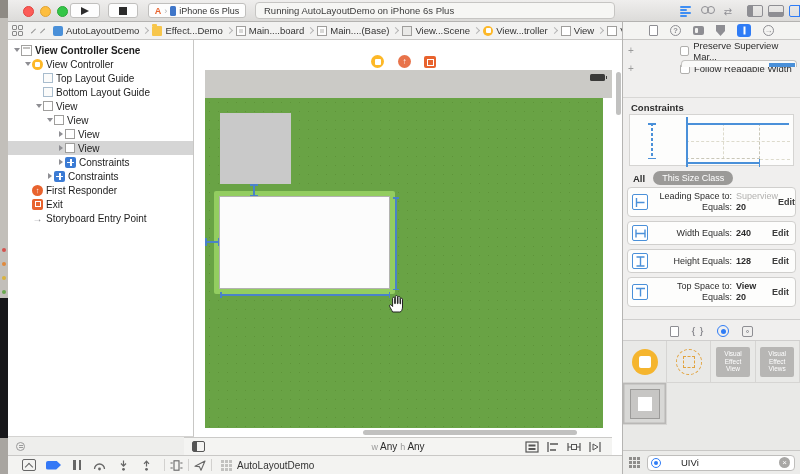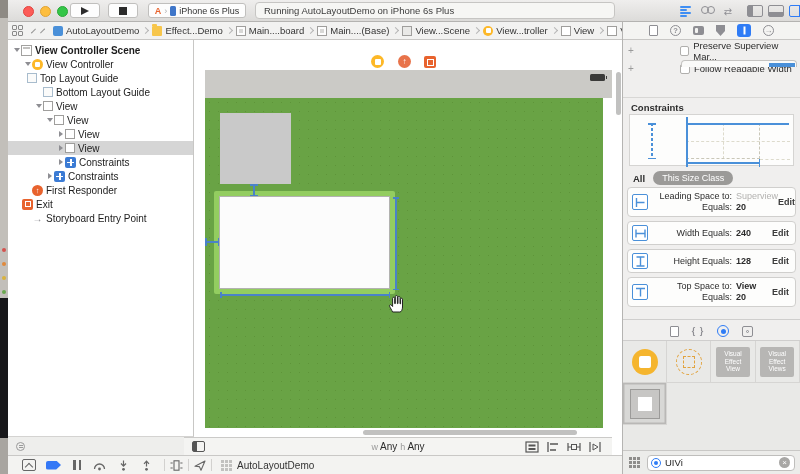--- a/index.html
+++ b/index.html
@@ -228,21 +228,21 @@
   .li-viewsq { width:30px; height:30px; background:#c7c6c4; border:1px solid #9c9b99; position:relative; }
   .li-viewsq::after { content:""; position:absolute; inset:7px; background:#fff; }
   #lib-filterbar { position:absolute; left:0; right:0; bottom:0; height:24px; background:#ececea; border-top:1px solid #c9c8c6;
     display:flex; align-items:center; }
   #lib-gridicon { margin-left:6px; width:12px; height:11px; display:grid; grid-template-columns:repeat(3,3px); gap:1px; }
   #lib-gridicon i { width:3px; height:3px; background:#8e8d8b; }
   #lib-field { position:relative; margin-left:6px; width:148px; height:16px; background:#fff; border:1px solid #bfbebc;
     border-radius:4px; display:flex; align-items:center; }
   #lib-obj-ic { margin-left:3px; width:10px; height:10px; border:1.5px solid #2f7cf6; border-radius:50%; position:relative; flex:none; }
   #lib-obj-ic::after { content:""; position:absolute; inset:2px; background:#2f7cf6; border-radius:50%; }
-  #lib-input { border:none; outline:none; flex:1; font-size:9.5px; color:#222; margin-left:4px; width:90px;
+  #lib-input { border:none; outline:none; flex:1; font-size:9.5px; color:#222; margin-left:20px; width:90px;
     font-family:"Liberation Sans",sans-serif; background:transparent; }
   #lib-clear { margin-right:4px; width:11px; height:11px; background:#a8a7a5; border-radius:50%; color:#fff;
     font-size:8px; line-height:11px; text-align:center; }
 </style>
 </head>
 <body>
 
 <div id="app">
 
   <div id="bgstrip">
@@ -372,21 +372,21 @@
         <span class="tic tic-scene"></span>
         <span class="lbl bold">View Controller Scene</span>
       </div>
       <div class="orow" style="padding-left: 15px;">
         <span class="disc open">
           <i></i>
         </span>
         <span class="tic tic-vc"></span>
         <span class="lbl">View Controller</span>
       </div>
-      <div class="orow" style="padding-left: 10px;">
+      <div class="orow" style="padding-left: 26px;">
         <span class="disc "></span>
         <span class="tic tic-guide"></span>
         <span class="lbl">Top Layout Guide</span>
       </div>
       <div class="orow" style="padding-left: 26px;">
         <span class="disc "></span>
         <span class="tic tic-guide"></span>
         <span class="lbl">Bottom Layout Guide</span>
       </div>
       <div class="orow" style="padding-left: 26px;">
@@ -429,21 +429,21 @@
           <i></i>
         </span>
         <span class="tic tic-constraints"></span>
         <span class="lbl">Constraints</span>
       </div>
       <div class="orow" style="padding-left: 15px;">
         <span class="disc "></span>
         <span class="tic tic-fr">↑</span>
         <span class="lbl">First Responder</span>
       </div>
-      <div class="orow" style="padding-left: 5px;">
+      <div class="orow" style="padding-left: 15px;">
         <span class="disc "></span>
         <span class="tic tic-exit"></span>
         <span class="lbl">Exit</span>
       </div>
       <div class="orow" style="padding-left: 15px;">
         <span class="disc "></span>
         <span class="tic tic-entry">→</span>
         <span class="lbl">Storyboard Entry Point</span>
       </div>
     </div>

